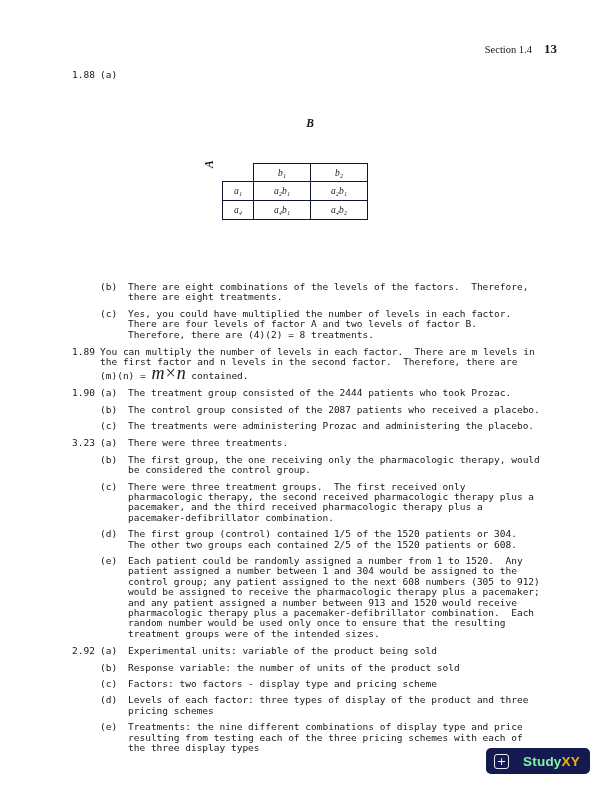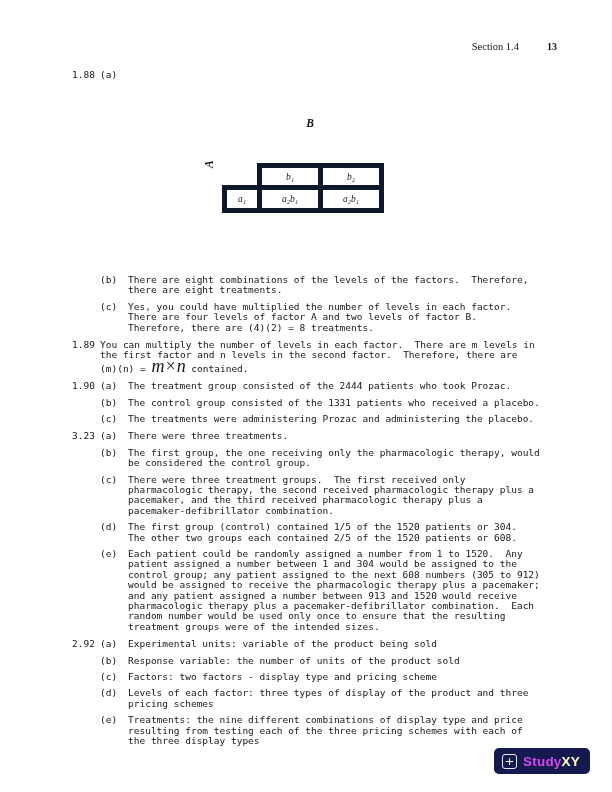--- a/index.html
+++ b/index.html
@@ -8,23 +8,23 @@
     background:#ffffff;
     position:relative;
     font-family:"DejaVu Sans Mono","Liberation Mono",monospace;
     color:#161616;
     overflow:hidden;
   }
   .page-header {
     position:absolute; top:41px; right:55px;
     font-family:"Liberation Serif","DejaVu Serif",serif;
     font-size:10.5px;
-    display:flex; align-items:baseline; gap:28px;
-  }
-  .page-header .pgnum { font-weight:bold; font-size:10px;text-align:right; }
+    display:flex; align-items:baseline; gap:12px;
+  }
+  .page-header .pgnum { font-weight:bold; font-size:13px;text-align:right; }
 
   .content { position:absolute; top:70px; left:72px; }
 
   .problem { display:flex; align-items:flex-start; margin-bottom:7px; }
   .pnum { width:28px; flex:none; font-size:9.5px; line-height:10.4px; }
   .parts { }
   .part { display:flex; align-items:flex-start; margin-bottom:6px; }
   .part:last-child { margin-bottom:0; }
   .plabel { width:28px; flex:none; font-size:9.5px; line-height:10.4px; }
   .ptext {
@@ -51,21 +51,21 @@
     font-weight:bold; font-style:italic; font-size:11.5px;
     margin-bottom:4px;
   }
   .a-label {
     position:absolute; left:-17px; top:62px;
     font-weight:bold; font-style:italic; font-size:11.5px;
     transform:rotate(-90deg);
   }
   table.factor { border-collapse:collapse; }
   table.factor th, table.factor td {
-    border:5px solid #0f172a;
+    border:1px solid #0f172a;
     font-style:italic; font-weight:normal;
     font-size:9.5px; text-align:center; padding:0;
   }
   table.factor td.corner { border:none; }
   table.factor .colh { width:56px; height:17px; }
   table.factor .rowh { width:30px; height:18px; }
   table.factor .cell { width:56px; height:18px; }
 
   
   .logo {
@@ -79,22 +79,22 @@
     width:13px; height:13px; flex:none;
     border:1px solid rgba(255,255,255,0.9); border-radius:3px;
     display:flex; align-items:center; justify-content:center;
     color:#ffffff; font-family:"DejaVu Sans","Liberation Sans",sans-serif;
     font-size:11px; line-height:1;
   }
   .brand {
     font-family:"Liberation Sans","DejaVu Sans",sans-serif;
     font-weight:bold; font-size:13.5px; letter-spacing:0.2px;
   }
-  .brand-study { color:#d946ef; }
-  .brand-xy { color:#fef9c3; }
+  .brand-study { color:#86efac;margin-left:8px; }
+  .brand-xy { color:#eab308; }
 </style>
 </head>
 <body>
 
 <div class="page-header">
   <span>Section 1.4</span>
   <span class="pgnum">13</span>
 </div>
 
 <div class="content">
@@ -112,20 +112,25 @@
               <tbody><tr>
                 <td class="corner"></td>
                 <th class="colh">b₁</th>
                 <th class="colh">b₂</th>
               </tr>
               <tr>
                 <th class="rowh">a₁</th>
                 <td class="cell">a₂b₁</td>
                 <td class="cell">a₂b₁</td>
               </tr>
+              <tr>
+                <th class="rowh">a₄</th>
+                <td class="cell">a₄b₁</td>
+                <td class="cell">a₄b₂</td>
+              </tr>
             </tbody></table>
           </div>
         </div>
       </div>
       <div class="part">
         <div class="plabel">(b)</div>
         <div class="ptext">There are eight combinations of the levels of the factors.  Therefore, there are eight treatments.</div>
       </div>
       <div class="part">
         <div class="plabel">(c)</div>
@@ -143,21 +148,21 @@
 
   <div class="problem">
     <div class="pnum">1.90</div>
     <div class="parts">
       <div class="part">
         <div class="plabel">(a)</div>
         <div class="ptext">The treatment group consisted of the 2444 patients who took Prozac.</div>
       </div>
       <div class="part">
         <div class="plabel">(b)</div>
-        <div class="ptext">The control group consisted of the 1331 patients who received a placebo.</div>
+        <div class="ptext">The control group consisted of the 2087 patients who received a placebo.</div>
       </div>
       <div class="part">
         <div class="plabel">(c)</div>
         <div class="ptext">The treatments were administering Prozac and administering the placebo.</div>
       </div>
     </div>
   </div>
 
   <div class="problem">
     <div class="pnum">3.23</div>

